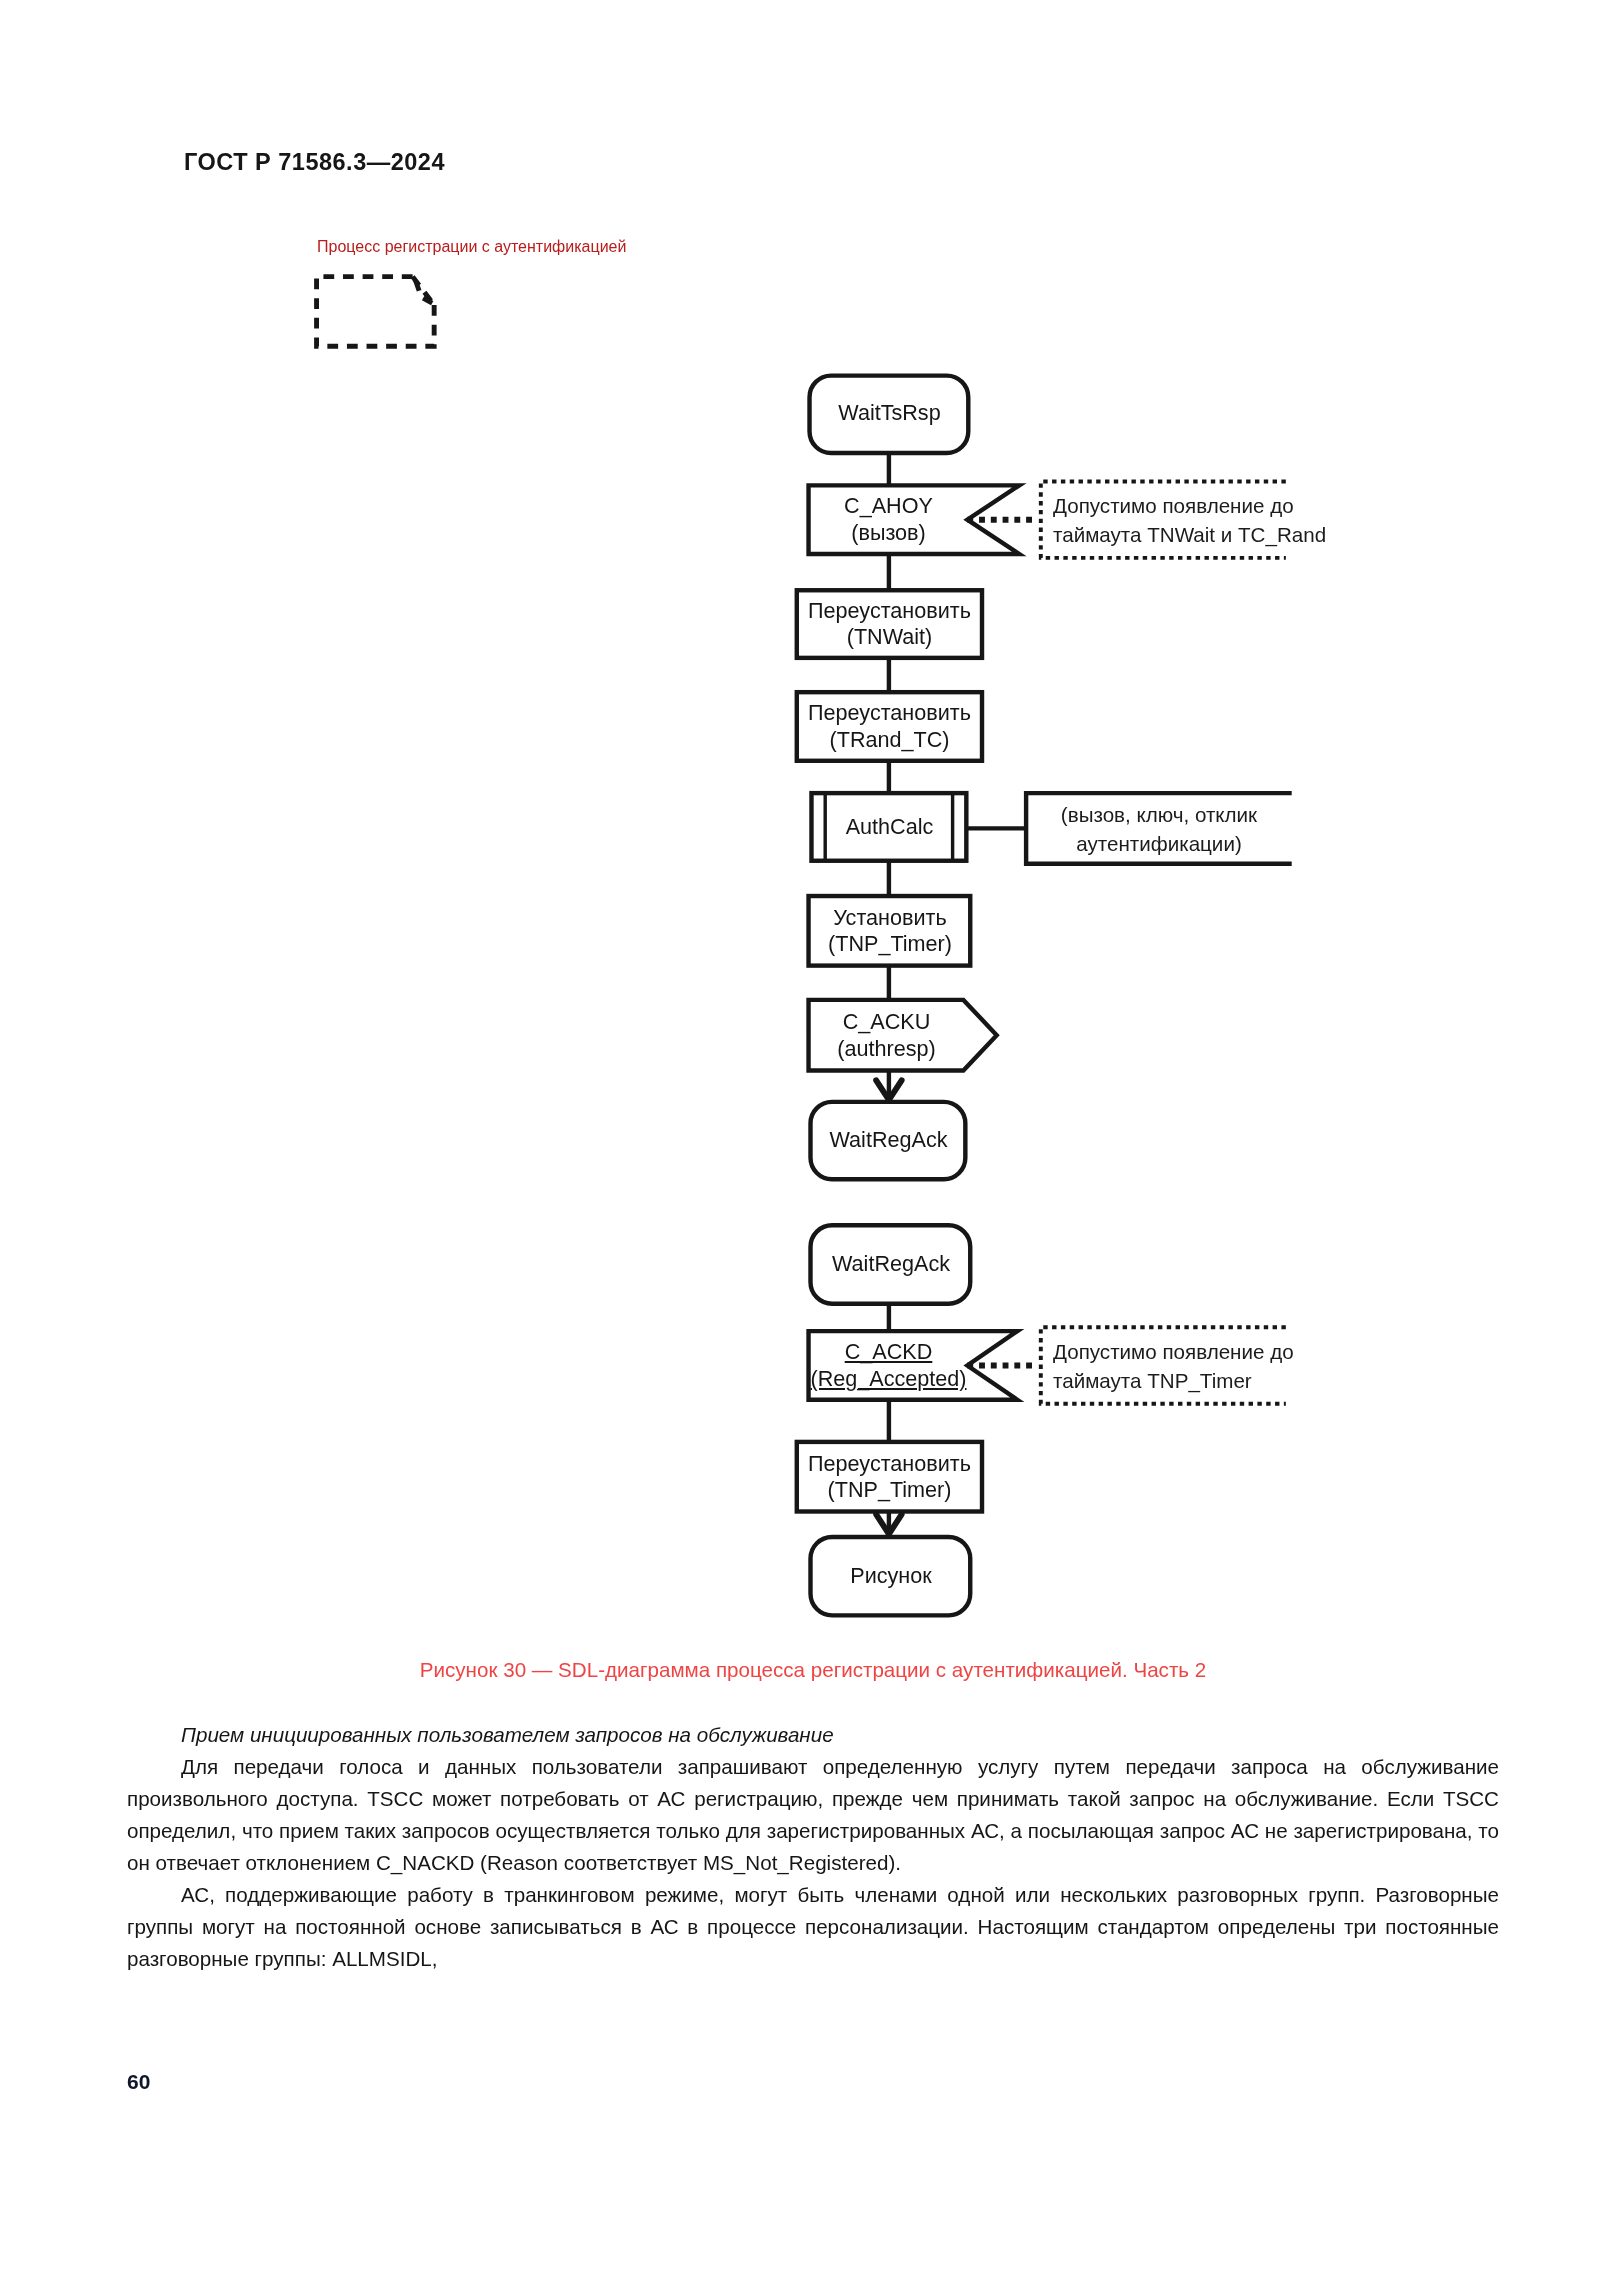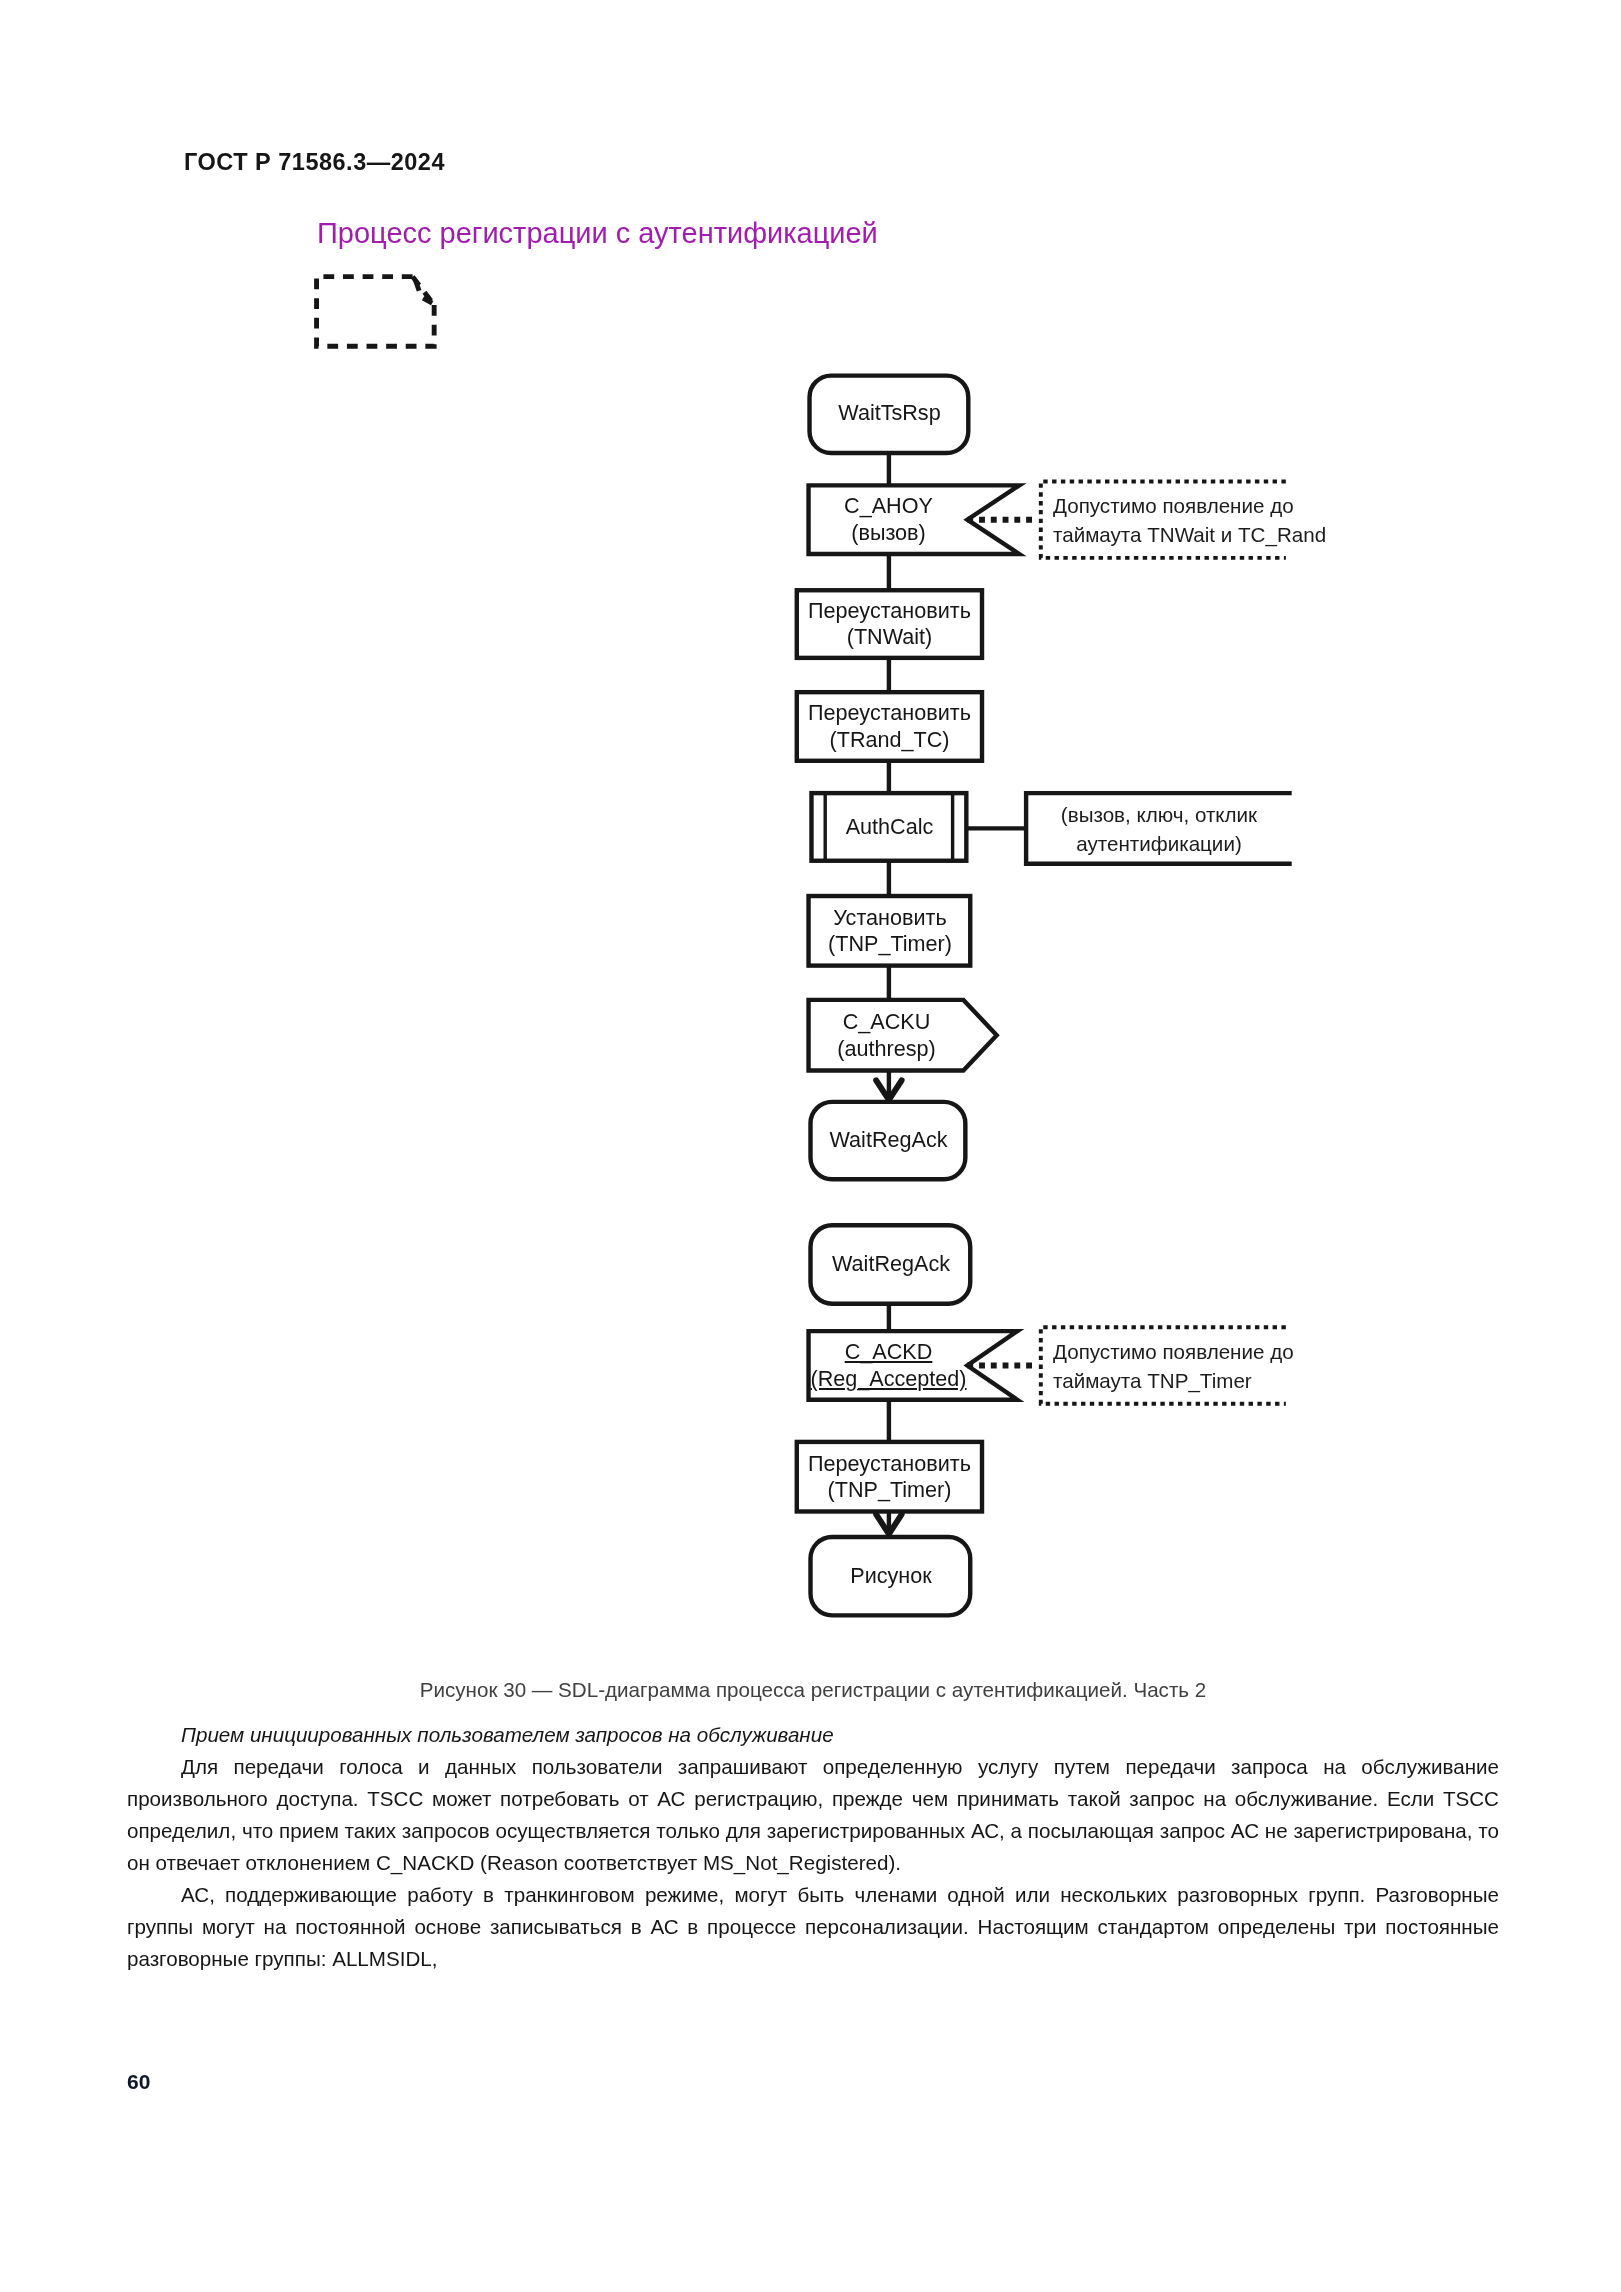--- a/index.html
+++ b/index.html
@@ -12,36 +12,36 @@
     color:#111;
     overflow:hidden;
   }
   .abs{position:absolute;}
   .doc-header{
     left:184px; top:149px;
     font-size:23.5px; font-weight:bold; letter-spacing:0.5px;
     color:#161616;
   }
   .diagram-title{
-    left:317px; top:217px;
-    font-size:29px; color:#a21caf;
+    left:317px; top:238px;
+    font-size:16px; color:#b91c1c;
   }
   .diagram-svg{ left:0; top:0; }
   .sym-label{
     display:flex; flex-direction:column; align-items:center; justify-content:center;
     text-align:center; font-size:21.6px; line-height:26.5px; color:#161616;
   }
   .comment-label{
     display:flex; flex-direction:column; justify-content:center;
     font-size:20.6px; line-height:29px; color:#1c1c1c; white-space:nowrap;
   }
   .comment-label.centered{ align-items:center; text-align:center; }
   .fig-caption{
     left:127px; top:1658px; width:1372px;
-    text-align:center; font-size:20.6px; color:#404040;margin-top:20px;
+    text-align:center; font-size:20.6px; color:#ef4444;
   }
   .body-text{
     left:127px; top:1719px; width:1372px;
     font-size:20.6px; line-height:32px; color:#161616;
     text-align:justify;
   }
   .body-text p{ margin:0; text-indent:54px; }
   .body-text p.ital{ font-style:italic; }
   .page-number{
     left:127px; top:2070px;

